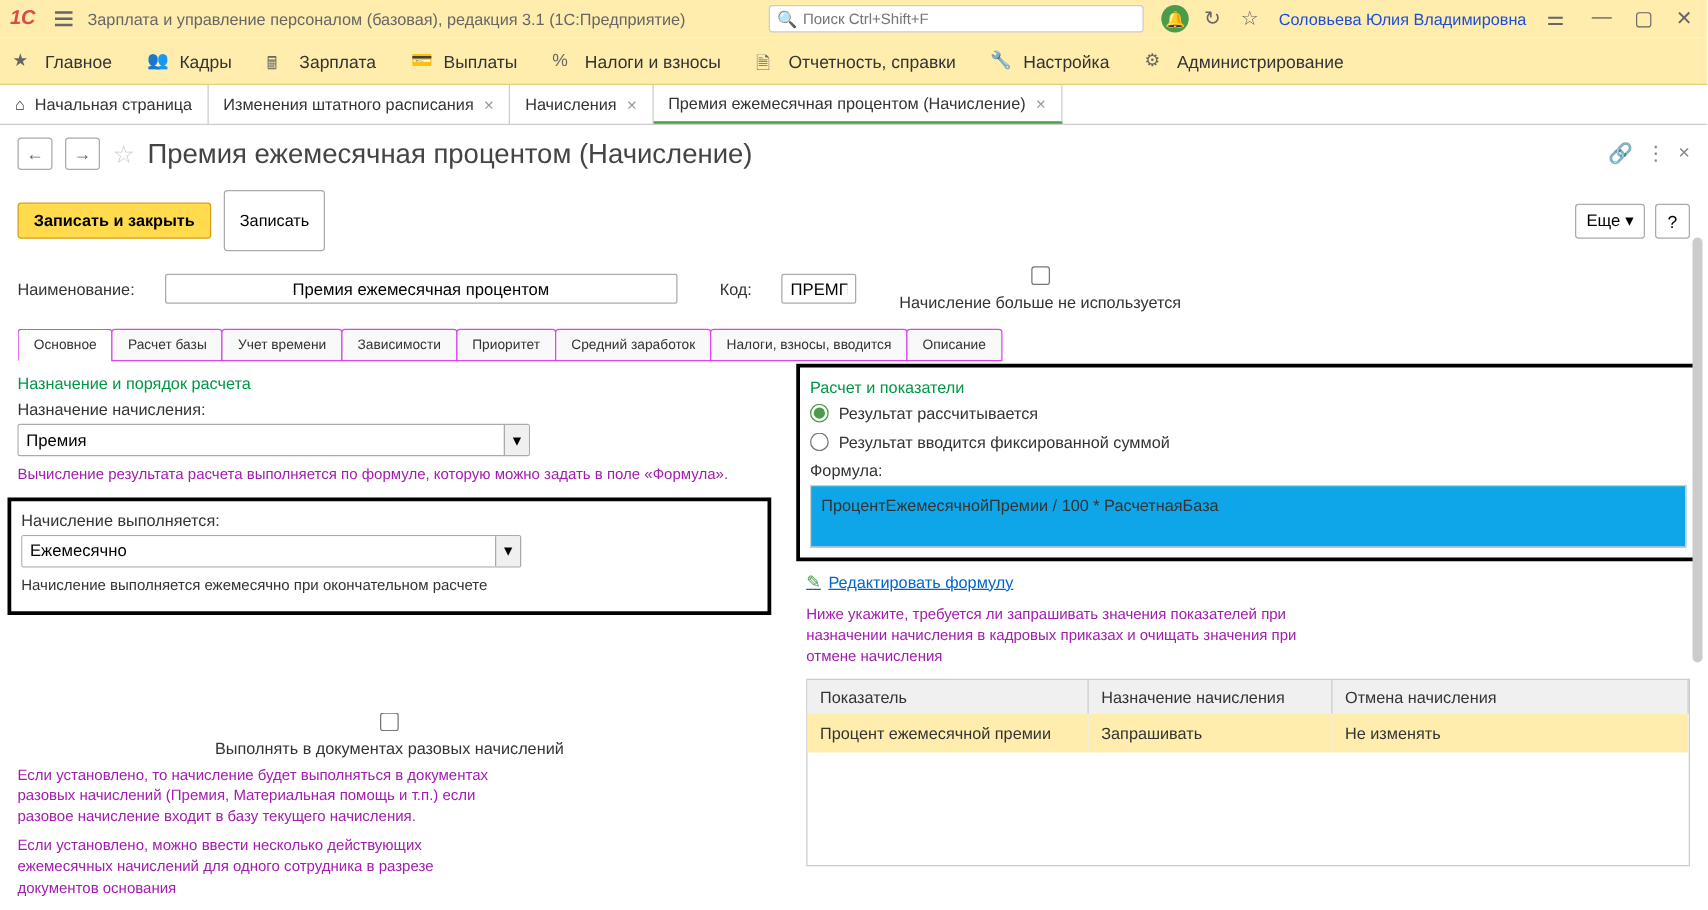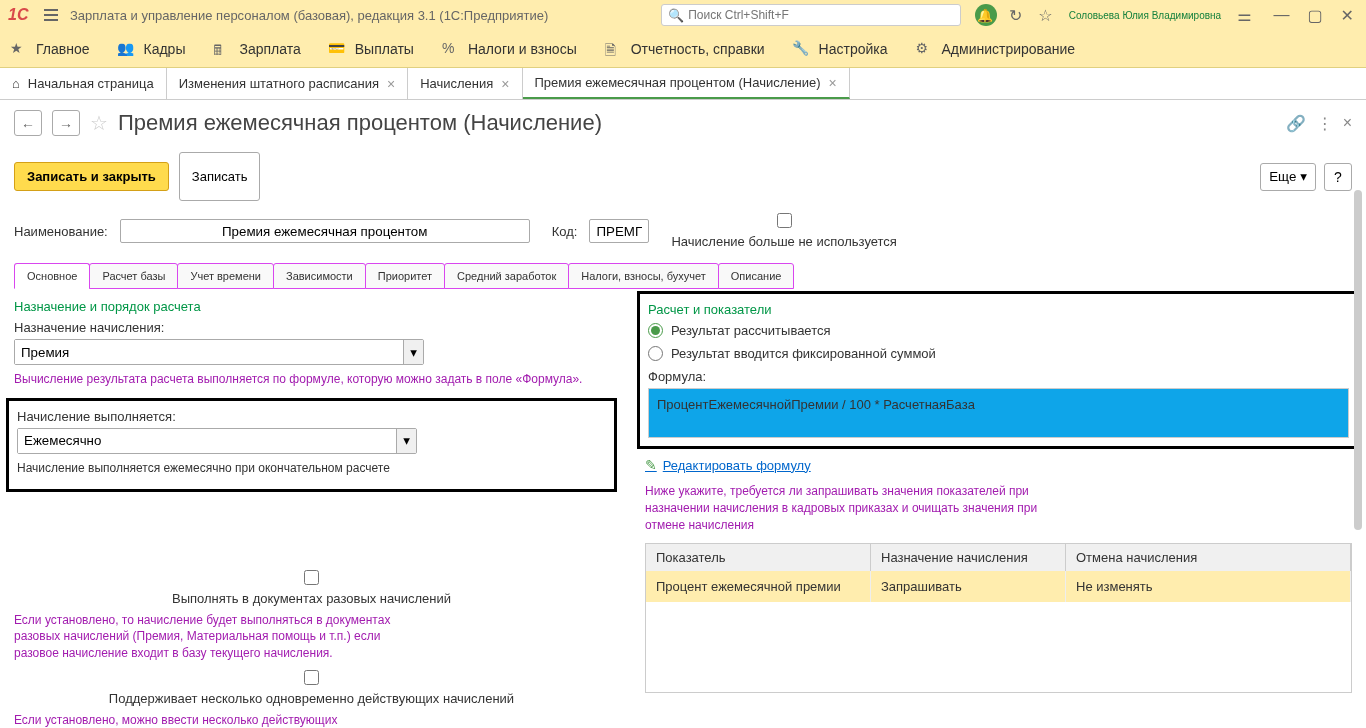--- a/index.html
+++ b/index.html
@@ -6,42 +6,42 @@
 body { font-family: Arial, sans-serif; font-size: 13px; color: #333; background: #fff; overflow: hidden; width: 1366px; height: 728px; }
 .titlebar { background: #ffedae; height: 30px; display: flex; align-items: center; padding: 0 8px; gap: 8px; }
 .logo-1c { width: 24px; height: 18px; color: #d94a4a; font-weight: bold; font-style: italic; font-size: 16px; }
 .hamburger-icon { cursor: pointer; display: flex; flex-direction: column; gap: 3px; padding: 4px; }
 .hamburger-icon span { width: 14px; height: 2px; background: #666; }
 .title-text { color: #666; font-size: 13px; }
 .search-box { margin-left: auto; display: flex; align-items: center; background: #fff; border: 1px solid #ccc; border-radius: 3px; padding: 2px 6px; width: 300px; height: 22px; }
 .search-box input { border: none; outline: none; width: 100%; font-size: 12px; color: #999; }
 .bell-badge { width: 22px; height: 22px; background: #4a9b4a; border-radius: 50%; display: flex; align-items: center; justify-content: center; color: #fff; margin-left: 6px; cursor: pointer; }
 .titlebar-icon { color: #666; cursor: pointer; padding: 0 4px; font-size: 16px; }
-.user-name { color: #15803d; font-size: 10px; margin: 0 4px; }
+.user-name { color: #1d4ed8; font-size: 13px; margin: 0 4px; }
 .window-controls { display: flex; gap: 10px; margin-left: 6px; }
 .menubar { background: #ffedae; height: 38px; display: flex; align-items: center; padding: 0 10px; gap: 28px; border-bottom: 1px solid #e0d080; }
 .menu-item { display: flex; align-items: center; gap: 8px; color: #333; cursor: pointer; font-size: 14px; }
 .menu-icon { width: 18px; height: 18px; color: #666; }
 .tabsbar { background: #fff; height: 32px; display: flex; align-items: stretch; border-bottom: 1px solid #ccc; }
 .doc-tab { display: flex; align-items: center; padding: 0 12px; border-right: 1px solid #ccc; gap: 8px; cursor: pointer; position: relative; }
 .doc-tab.active { border-bottom: 2px solid #4a9b4a; }
 .close-x { color: #999; font-size: 14px; cursor: pointer; }
 .page-header { display: flex; align-items: center; padding: 10px 14px; gap: 10px; }
 .nav-btn { width: 28px; height: 26px; border: 1px solid #aaa; background: #fff; cursor: pointer; display: flex; align-items: center; justify-content: center; font-size: 14px; color: #666; border-radius: 3px; }
 .star-empty { color: #ccc; font-size: 20px; cursor: pointer; }
 .page-title { font-size: 22px; color: #444; }
 .header-right { margin-left: auto; display: flex; gap: 10px; align-items: center; }
 .header-right span { color: #888; cursor: pointer; font-size: 16px; }
 .toolbar { display: flex; align-items: center; padding: 6px 14px; gap: 10px; }
 .btn-primary { background: #ffdb4d; border: 1px solid #d4a017; padding: 6px 12px; cursor: pointer; font-size: 13px; font-weight: bold; border-radius: 3px; }
 .btn-secondary { background: #fff; border: 1px solid #aaa; padding: 16px 12px; cursor: pointer; font-size: 13px; border-radius: 3px; }
 .toolbar-right { margin-left: auto; display: flex; gap: 8px; }
 .btn-more { background: #fff; border: 1px solid #aaa; padding: 4px 8px; cursor: pointer; display: flex; align-items: center; gap: 4px; border-radius: 3px; }
 .btn-help { background: #fff; border: 1px solid #aaa; width: 28px; height: 28px; cursor: pointer; border-radius: 3px; font-size: 14px; }
-.field-row { display: flex; align-items: center; padding: 6px 14px; gap: 12px; }
+.field-row { display: flex; align-items: center; padding: 6px 14px; gap: 24px; }
 .field-label { color: #333; }
 .text-input { border: 1px solid #aaa; padding: 3px 6px; height: 24px; border-radius: 2px; text-align: center; }
 .checkbox-wrap { display: flex; align-items: center; gap: 6px; flex-direction: column; }
 .checkbox-wrap input[type="checkbox"] { width: 15px; height: 15px; }
 .form-tabs { display: flex; padding: 0 14px; margin-top: 8px; }
 .form-tab { padding: 6px 12px; border: 1px solid #d946ef; background: #f9f9f9; cursor: pointer; margin-right: -1px; font-size: 11px; border-radius: 3px 3px 0 0; }
 .form-tab.active { background: #fff; border-bottom: 1px solid #fff; }
 .form-body { display: flex; padding: 10px 14px; gap: 36px; }
 .col { flex: 0 0 595px; }
 .section-title { color: #009646; font-size: 13px; margin-bottom: 6px; }
@@ -186,21 +186,21 @@
   </label>
 </div>
 
 <div class="form-tabs">
   <div class="form-tab active">Основное</div>
   <div class="form-tab">Расчет базы</div>
   <div class="form-tab">Учет времени</div>
   <div class="form-tab">Зависимости</div>
   <div class="form-tab">Приоритет</div>
   <div class="form-tab">Средний заработок</div>
-  <div class="form-tab">Налоги, взносы, бухучет</div>
+  <div class="form-tab">Налоги, взносы, вводится</div>
   <div class="form-tab">Описание</div>
 </div>
 
 <div class="form-body">
   <div class="col">
     <div class="section-title">Назначение и порядок расчета</div>
     <div class="field-block">
       <label>Назначение начисления:</label>
       <div class="select-wrap" style="width:410px">
         <input value="Премия" style="">
@@ -221,24 +221,20 @@
     </div>
 
     <div style="height:70px"></div>
 
     <label class="checkbox-wrap">
       <input type="checkbox" style="">
       <span>Выполнять в документах разовых начислений</span>
     </label>
     <div class="hint-text" style="max-width:380px">Если установлено, то начисление будет выполняться в документах разовых начислений (Премия, Материальная помощь и т.п.) если разовое начисление входит в базу текущего начисления.</div>
 
-    <label class="checkbox-wrap" style="margin-top:8px">
-      <input type="checkbox" style="">
-      <span>Поддерживает несколько одновременно действующих начислений</span>
-    </label>
     <div class="hint-text" style="max-width:400px">Если установлено, можно ввести несколько действующих ежемесячных начислений для одного сотрудника в разрезе документов основания</div>
   </div>
 
   <div class="col" style="flex:1">
     <div class="boxed" style="margin-top:-8px">
       <div class="section-title">Расчет и показатели</div>
       <label class="radio-wrap">
         <input type="radio" name="rmode" checked="" style="">
         <span>Результат рассчитывается</span>
       </label>

